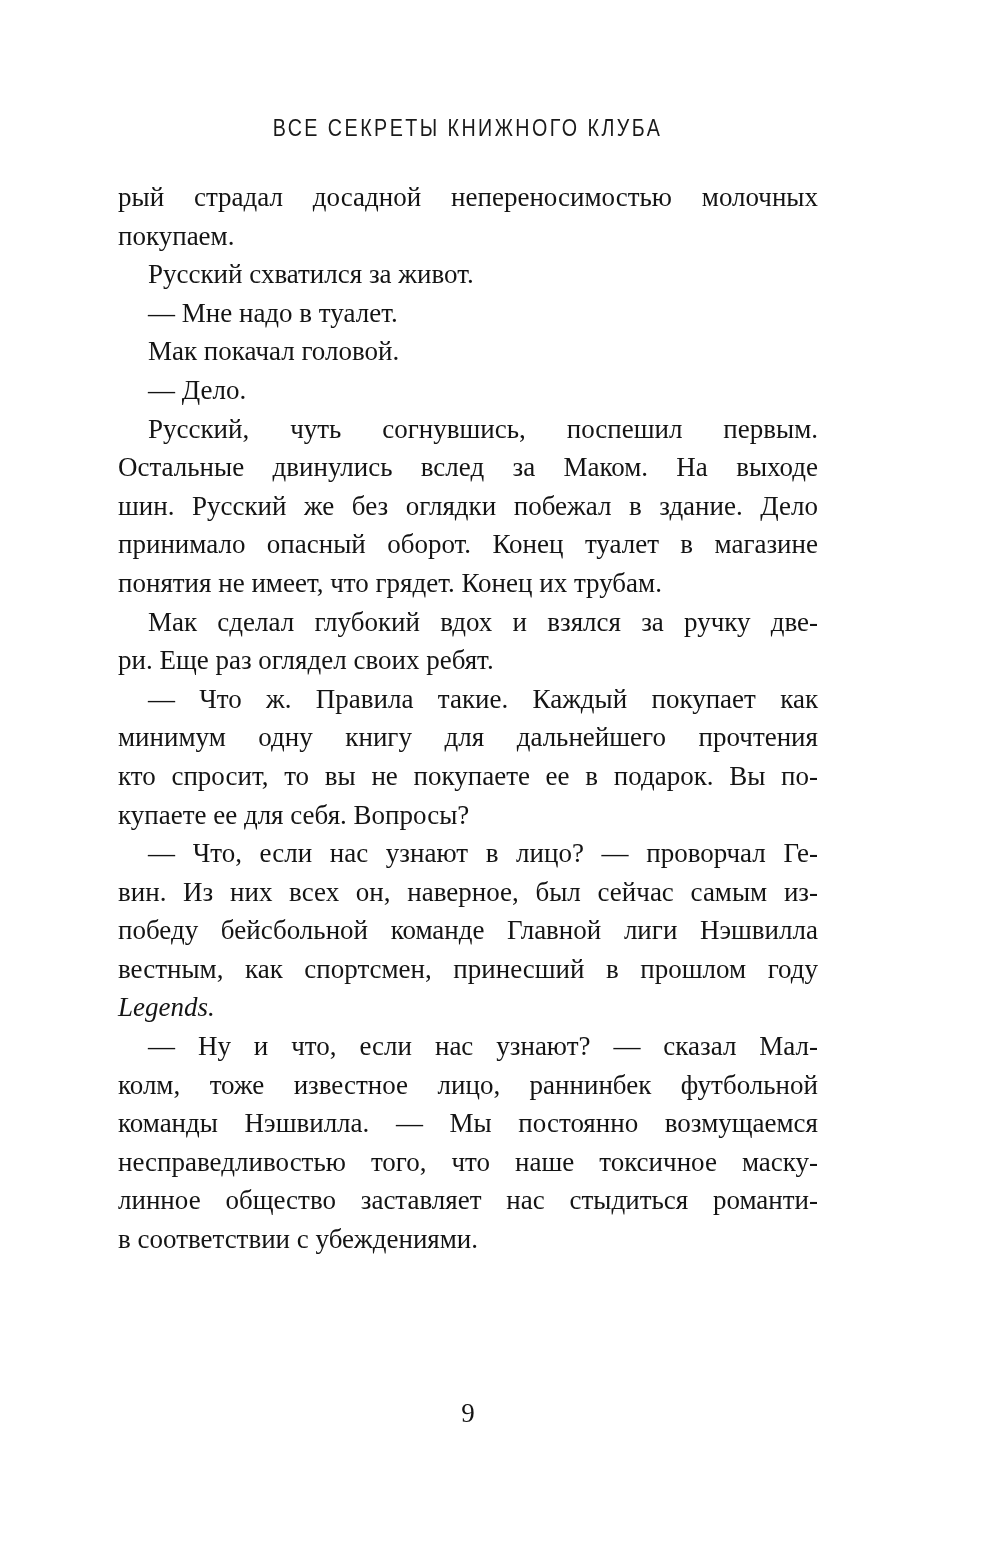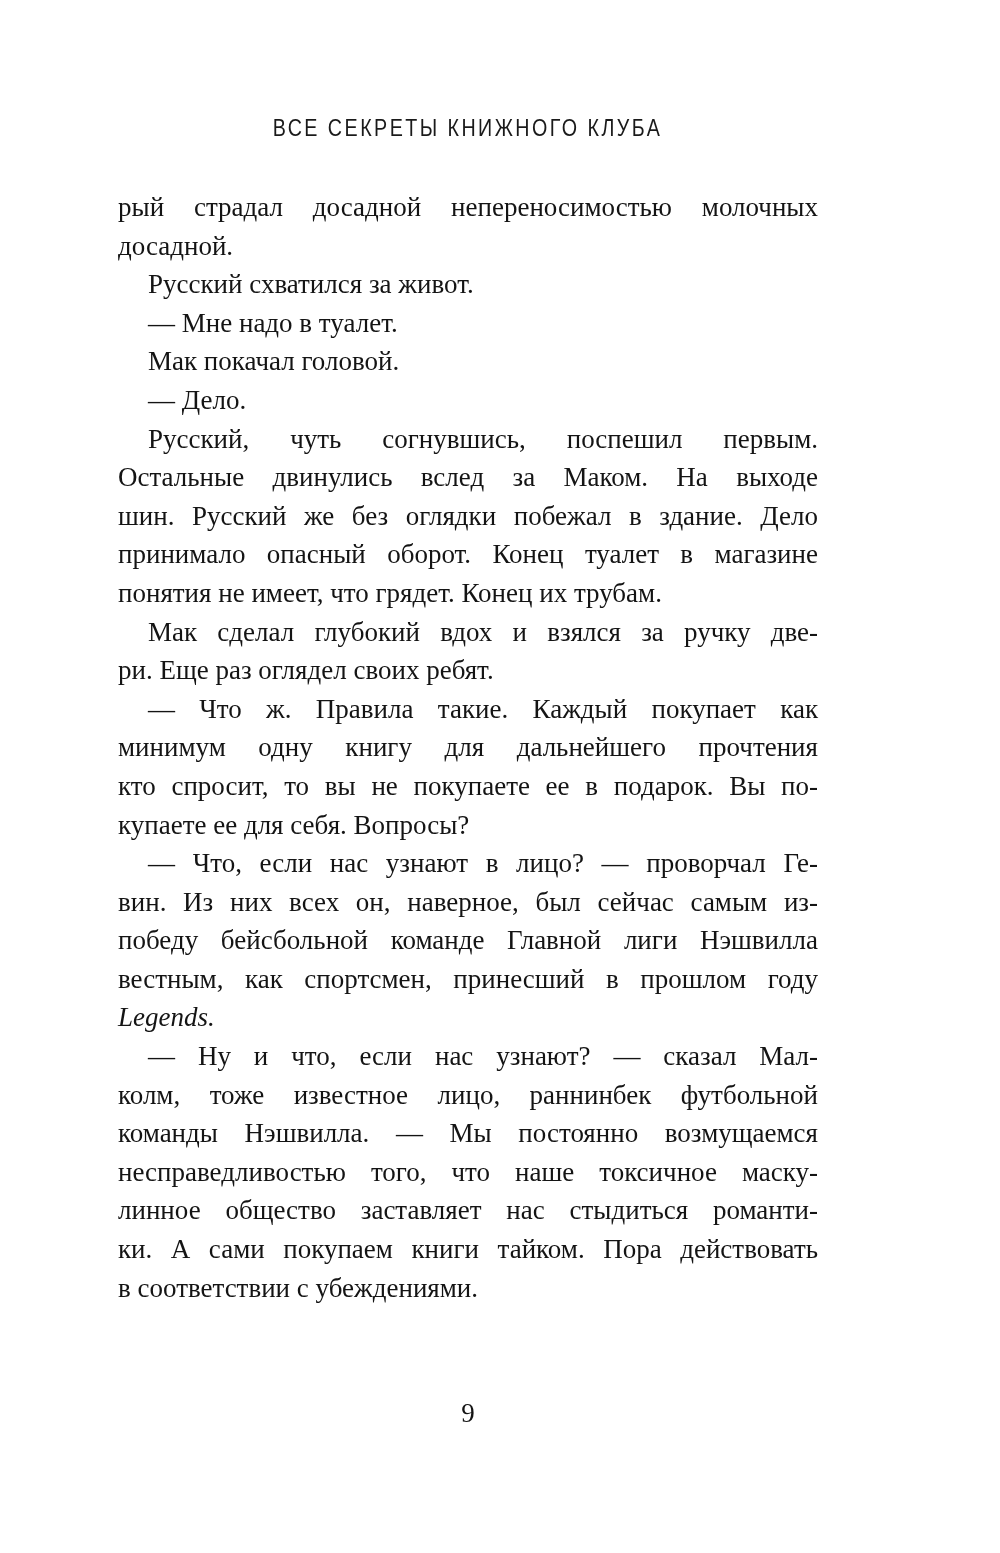--- a/index.html
+++ b/index.html
@@ -29,21 +29,21 @@
     font-family: "Liberation Sans", sans-serif;
     font-weight: 500;
     font-size: 24px;
     letter-spacing: 3px;
     transform: scaleX(0.82);
     transform-origin: center;
     color: #1a1a1a;
   }
   .text-block {
     position: absolute;
-    top: 188px;
+    top: 178px;
     left: 118px;
     width: 700px;
   }
   .paragraph { margin: 0; }
   .line {
     font-size: 27px;
     line-height: 38.6px;
     height: 38.6px;
     text-align: left;
     color: #141414;
@@ -68,21 +68,21 @@
 <body>
 
 <div class="page">
   <div class="running-header">
     <span class="hdr-text">ВСЕ СЕКРЕТЫ КНИЖНОГО КЛУБА</span>
   </div>
 
   <div class="text-block" id="text-block">
       <div class="paragraph">
         <div class="line j">рый страдал досадной непереносимостью молочных</div>
-        <div class="line">досадной.</div>
+        <div class="line">покупаем.</div>
       </div>
       <div class="paragraph">
         <div class="line ind">Русский схватился за живот.</div>
       </div>
       <div class="paragraph">
         <div class="line ind">— Мне надо в туалет.</div>
       </div>
       <div class="paragraph">
         <div class="line ind">Мак покачал головой.</div>
       </div>
@@ -112,19 +112,18 @@
         <div class="line j">победу бейсбольной команде Главной лиги Нэшвилла</div>
         <div class="line j">вестным, как спортсмен, принесший в прошлом году</div>
         <div class="line em">Legends.</div>
       </div>
       <div class="paragraph">
         <div class="line j ind">— Ну и что, если нас узнают? — сказал Мал-</div>
         <div class="line j">колм, тоже известное лицо, раннинбек футбольной</div>
         <div class="line j">команды Нэшвилла. — Мы постоянно возмущаемся</div>
         <div class="line j">несправедливостью того, что наше токсичное маску-</div>
         <div class="line j">линное общество заставляет нас стыдиться романти-</div>
-        <div class="line j">ки. А сами покупаем книги тайком. Пора действовать</div>
         <div class="line">в соответствии с убеждениями.</div>
       </div>
     </div>
 
   <div class="page-number">9</div>
 </div>
 
 </body></html>

